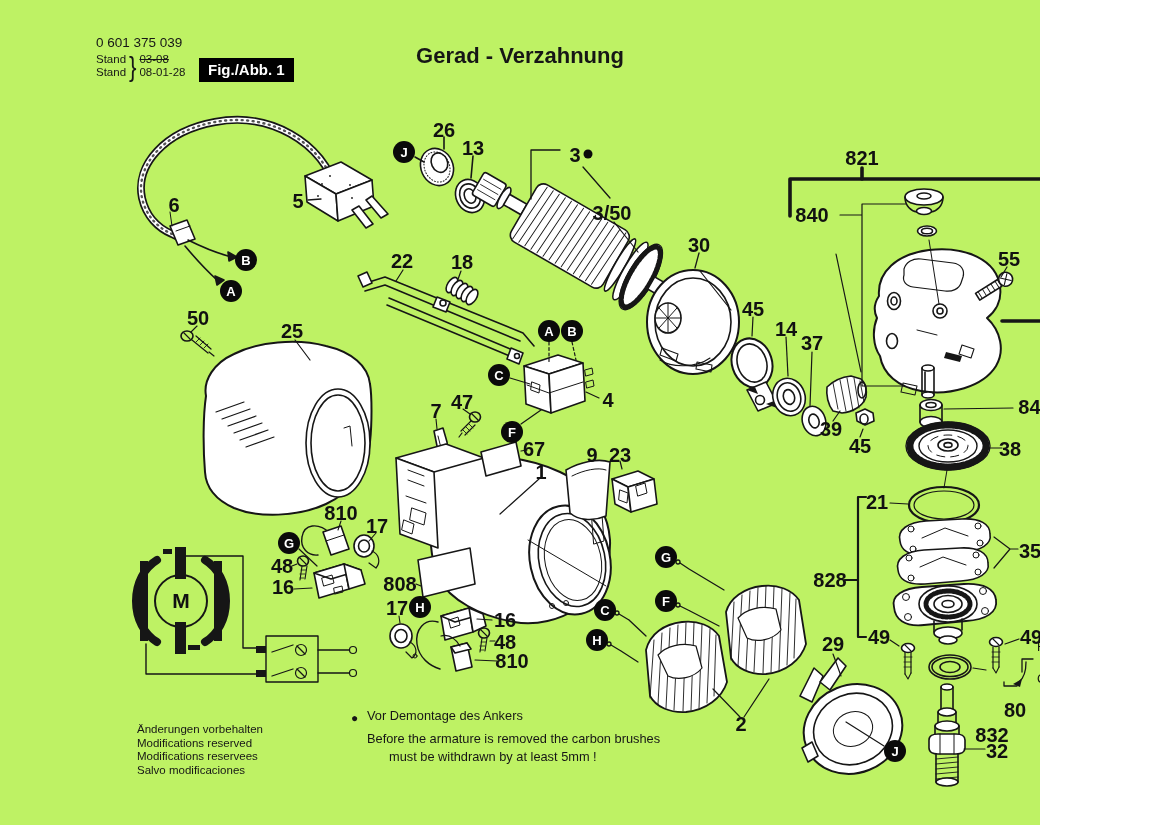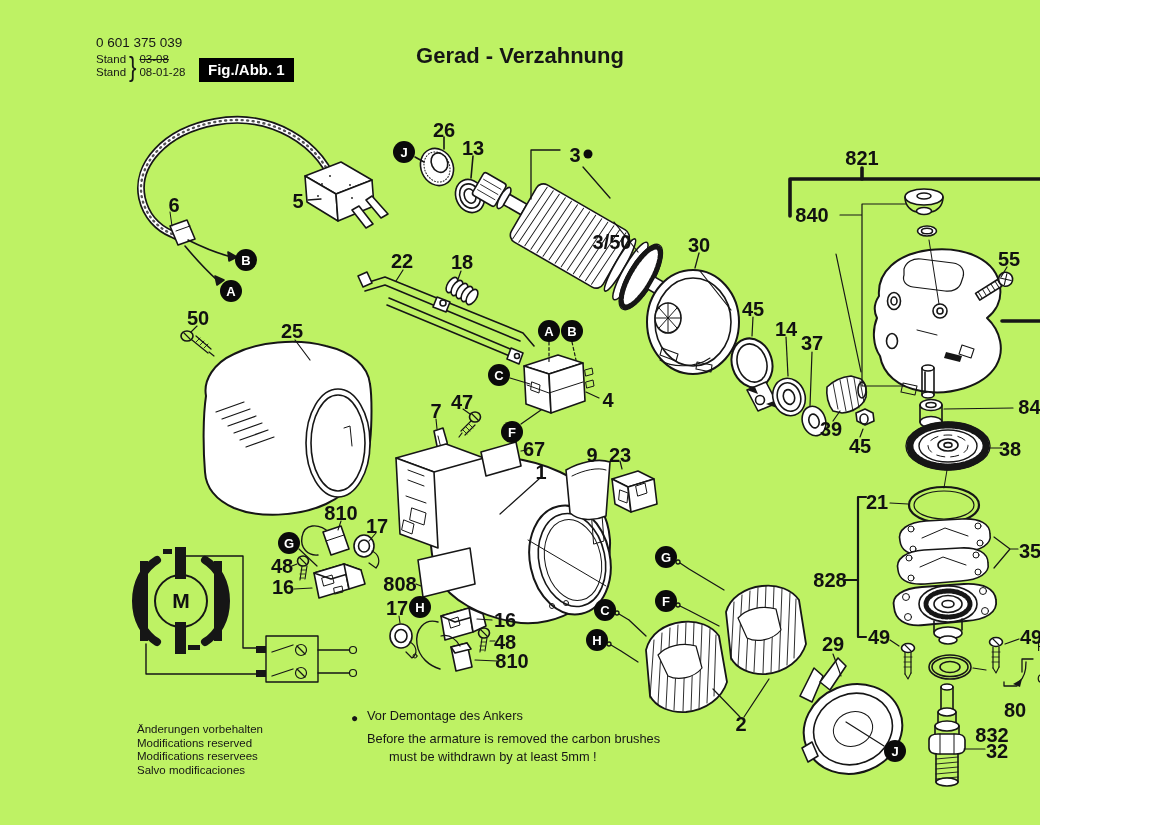--- a/index.html
+++ b/index.html
@@ -486,21 +486,21 @@
       <div>08-01-28</div>
     </div>
   </div>
   <div class="fig-box">Fig./Abb. 1</div>
   <div class="title">Gerad - Verzahnung</div>
 
   <div class="layer">
       <div class="callout" style="left: 444px; top: 130px;">26</div>
       <div class="callout" style="left: 473px; top: 148px;">13</div>
       <div class="callout" style="left: 575px; top: 155px;">3</div>
-      <div class="callout" style="left: 612px; top: 213px; margin-top: 29px;">3/50</div>
+      <div class="callout" style="left: 612px; top: 213px;">3/50</div>
       <div class="callout" style="left: 862px; top: 158px;">821</div>
       <div class="callout" style="left: 812px; top: 215px;">840</div>
       <div class="callout" style="left: 298px; top: 201px;">5</div>
       <div class="callout" style="left: 174px; top: 205px;">6</div>
       <div class="callout" style="left: 402px; top: 261px;">22</div>
       <div class="callout" style="left: 462px; top: 262px;">18</div>
       <div class="callout" style="left: 699px; top: 245px;">30</div>
       <div class="callout" style="left: 753px; top: 309px;">45</div>
       <div class="callout" style="left: 786px; top: 329px;">14</div>
       <div class="callout" style="left: 812px; top: 343px;">37</div>

